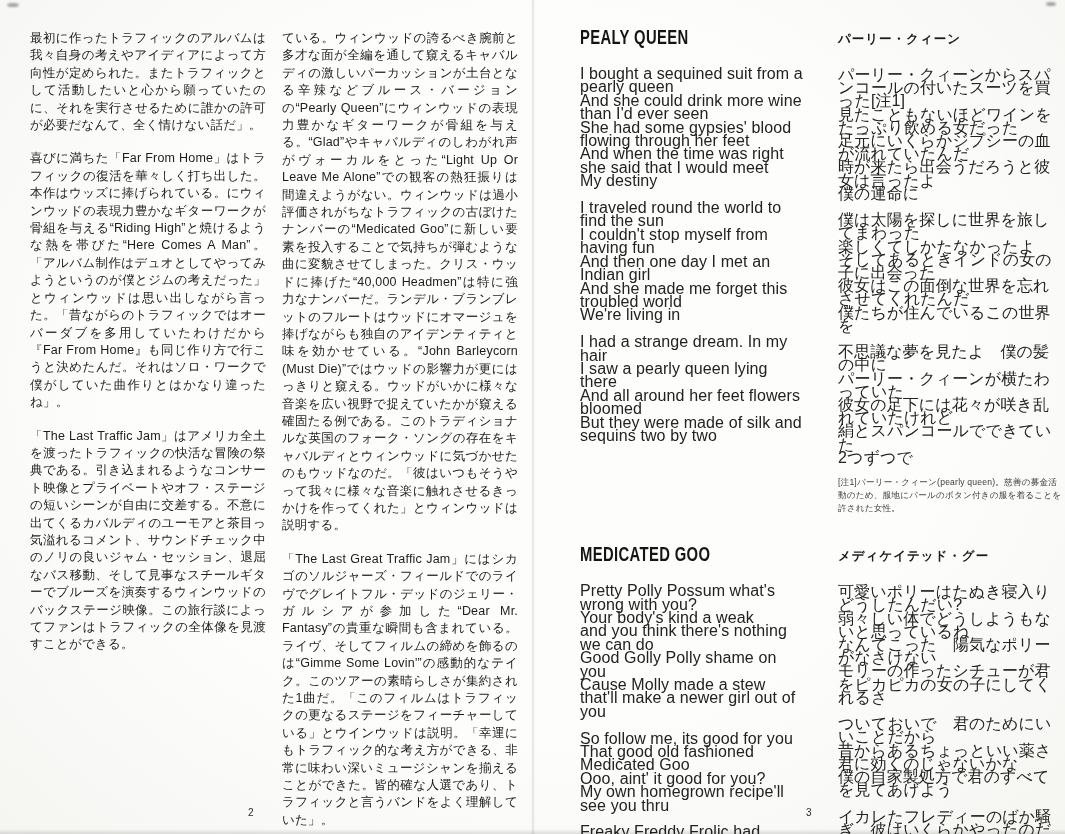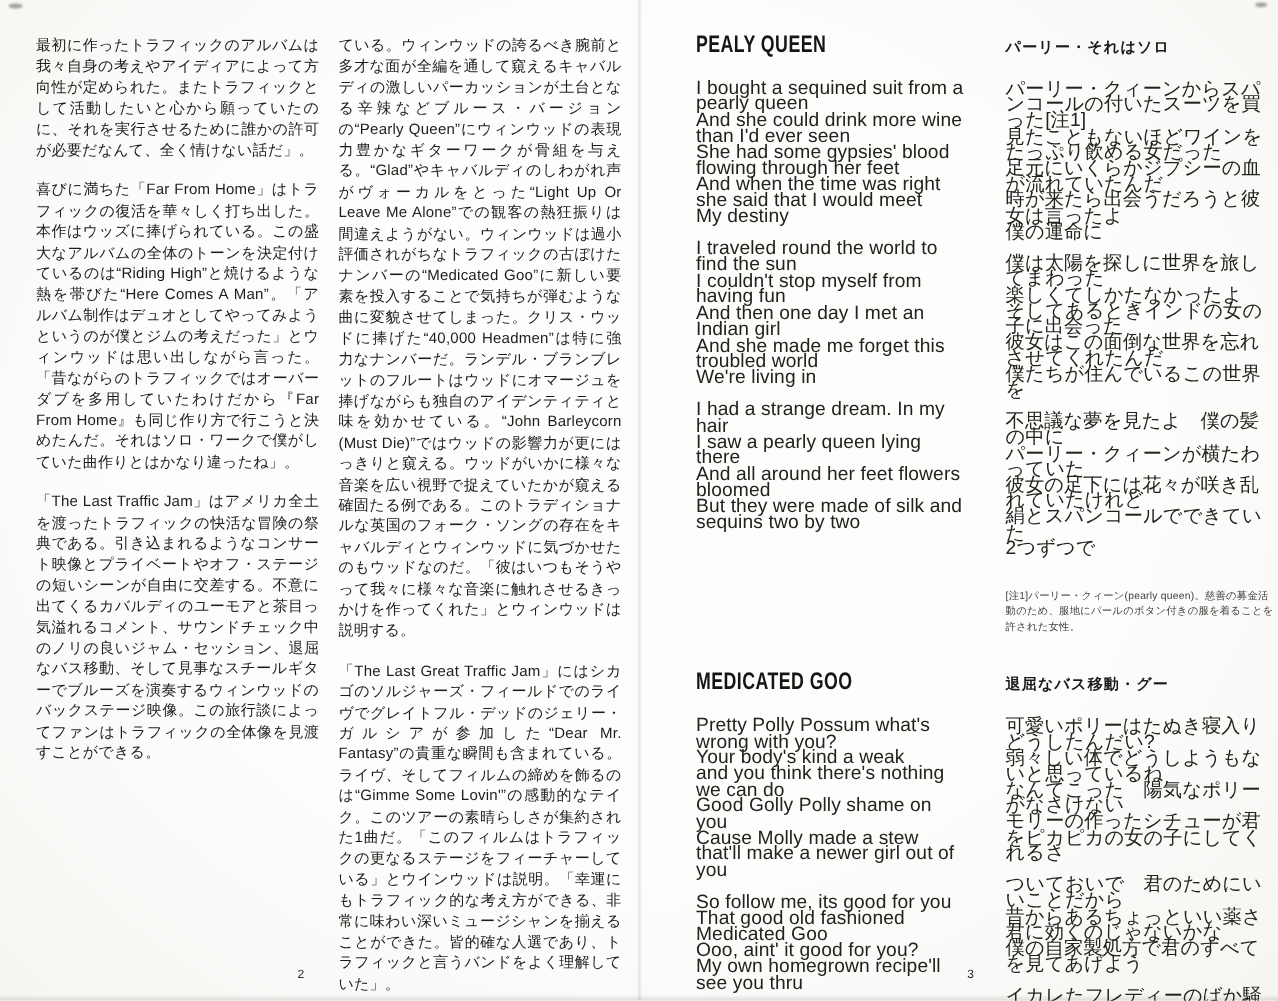--- a/index.html
+++ b/index.html
@@ -60,42 +60,42 @@
   }
   .lyrics {
     white-space: pre-line;
     font-size: 16px; line-height: 13.4px;
     color: #22221f; letter-spacing: 0.1px;
   }
   .lyrics-ja { font-size: 16px; line-height: 13.2px; }
   .footnote {
     white-space: pre-line;
     font-size: 8.6px; line-height: 13px; color: #3c3c3a;
-    margin-top: 26px; letter-spacing: 0.2px;
+    margin-top: 12px; letter-spacing: 0.2px;
   }
 
   .page-num {
     position: absolute; bottom: 16px;
     font-size: 10px; color: #2a2a28;
   }
   .page-num-left  { left: 248px; }
   .page-num-right { left: 258px; }
 </style>
 </head>
 <body>
 
 <div class="spread">
 
   <div class="page page-left">
     <div class="notes-columns">
       <div class="notes-col">
 
           <p>最初に作ったトラフィックのアルバムは我々自身の考えやアイディアによって方向性が定められた。またトラフィックとして活動したいと心から願っていたのに、それを実行させるために誰かの許可が必要だなんて、全く情けない話だ」。</p>
 
-          <p>喜びに満ちた「Far From Home」はトラフィックの復活を華々しく打ち出した。本作はウッズに捧げられている。この盛大なアルバムの全体のトーンを決定付けているのは“Riding High”と焼けるような熱を帯びた“Here Comes A Man”。「アルバム制作はデュオとしてやってみようというのが僕とジムの考えだった」とウィンウッドは思い出しながら言った。「昔ながらのトラフィックではオーバーダブを多用していたわけだから『Far From Home』も同じ作り方で行こうと決めたんだ。それはソロ・ワークで僕がしていた曲作りとはかなり違ったね」。</p>
+          <p>喜びに満ちた「Far From Home」はトラフィックの復活を華々しく打ち出した。本作はウッズに捧げられている。にウィンウッドの表現力豊かなギターワークが骨組を与える“Riding High”と焼けるような熱を帯びた“Here Comes A Man”。「アルバム制作はデュオとしてやってみようというのが僕とジムの考えだった」とウィンウッドは思い出しながら言った。「昔ながらのトラフィックではオーバーダブを多用していたわけだから『Far From Home』も同じ作り方で行こうと決めたんだ。それはソロ・ワークで僕がしていた曲作りとはかなり違ったね」。</p>
 
 
           <p>「The Last Traffic Jam」はアメリカ全土を渡ったトラフィックの快活な冒険の祭典である。引き込まれるようなコンサート映像とプライベートやオフ・ステージの短いシーンが自由に交差する。不意に出てくるカバルディのユーモアと茶目っ気溢れるコメント、サウンドチェック中のノリの良いジャム・セッション、退屈なバス移動、そして見事なスチールギターでブルーズを演奏するウィンウッドのバックステージ映像。この旅行談によってファンはトラフィックの全体像を見渡すことができる。</p>
 
         </div>
       <div class="notes-col">
         <div>
 
             <p>ている。ウィンウッドの誇るべき腕前と多才な面が全編を通して窺えるキャバルディの激しいパーカッションが土台となる辛辣などブルース・バージョンの“Pearly Queen”にウィンウッドの表現力豊かなギターワークが骨組を与える。“Glad”やキャバルディのしわがれ声がヴォーカルをとった“Light Up Or Leave Me Alone”での観客の熱狂振りは間違えようがない。ウィンウッドは過小評価されがちなトラフィックの古ぼけたナンバーの“Medicated Goo”に新しい要素を投入することで気持ちが弾むような曲に変貌させてしまった。クリス・ウッドに捧げた“40,000 Headmen”は特に強力なナンバーだ。ランデル・ブランブレットのフルートはウッドにオマージュを捧げながらも独自のアイデンティティと味を効かせている。“John Barleycorn (Must Die)”ではウッドの影響力が更にはっきりと窺える。ウッドがいかに様々な音楽を広い視野で捉えていたかが窺える確固たる例である。このトラディショナルな英国のフォーク・ソングの存在をキャバルディとウィンウッドに気づかせたのもウッドなのだ。「彼はいつもそうやって我々に様々な音楽に触れさせるきっかけを作ってくれた」とウィンウッドは説明する。</p>
 
@@ -125,21 +125,21 @@
 And then one day I met an Indian girl
 And she made me forget this troubled world
 We're living in
 
 I had a strange dream. In my hair
 I saw a pearly queen lying there
 And all around her feet flowers bloomed
 But they were made of silk and sequins two by two</div>
           </div>
           <div class="song-col-ja">
-            <h3 class="song-title-ja">パーリー・それはソロ</h3>
+            <h3 class="song-title-ja">パーリー・クィーン</h3>
             <div class="lyrics lyrics-ja">パーリー・クィーンからスパンコールの付いたスーツを買った[注1]
 見たこともないほどワインをたっぷり飲める女だった
 足元にいくらかジプシーの血が流れていたんだ
 時が来たら出会うだろうと彼女は言ったよ
 僕の運命に
 
 僕は太陽を探しに世界を旅してまわった
 楽しくてしかたなかったよ
 そしてあるときインドの女の子に出会った
 彼女はこの面倒な世界を忘れさせてくれたんだ
@@ -175,21 +175,21 @@
 and there's nothing really to it I know
 
 Aunty Franny Prickett and Uncle Lou
 They made some Goo
 Now they really sock it to their friends
 Frantic friends and neighbors charge the door
 They caught a little whiff
 Now they're digging it and seeking more</div>
           </div>
           <div class="song-col-ja">
-            <h3 class="song-title-ja">退屈なバス移動・グー</h3>
+            <h3 class="song-title-ja">メディケイテッド・グー</h3>
             <div class="lyrics lyrics-ja">可愛いポリーはたぬき寝入り　どうしたんだい?
 弱々しい体でどうしようもないと思っているね
 なんてこった　陽気なポリーがなさけない
 モリーの作ったシチューが君をピカピカの女の子にしてくれるさ
 
 ついておいで　君のためにいいことだから
 昔からあるちょっといい薬さ
 君に効くのじゃないかな
 僕の自家製処方で君のすべてを見てあげよう
 

